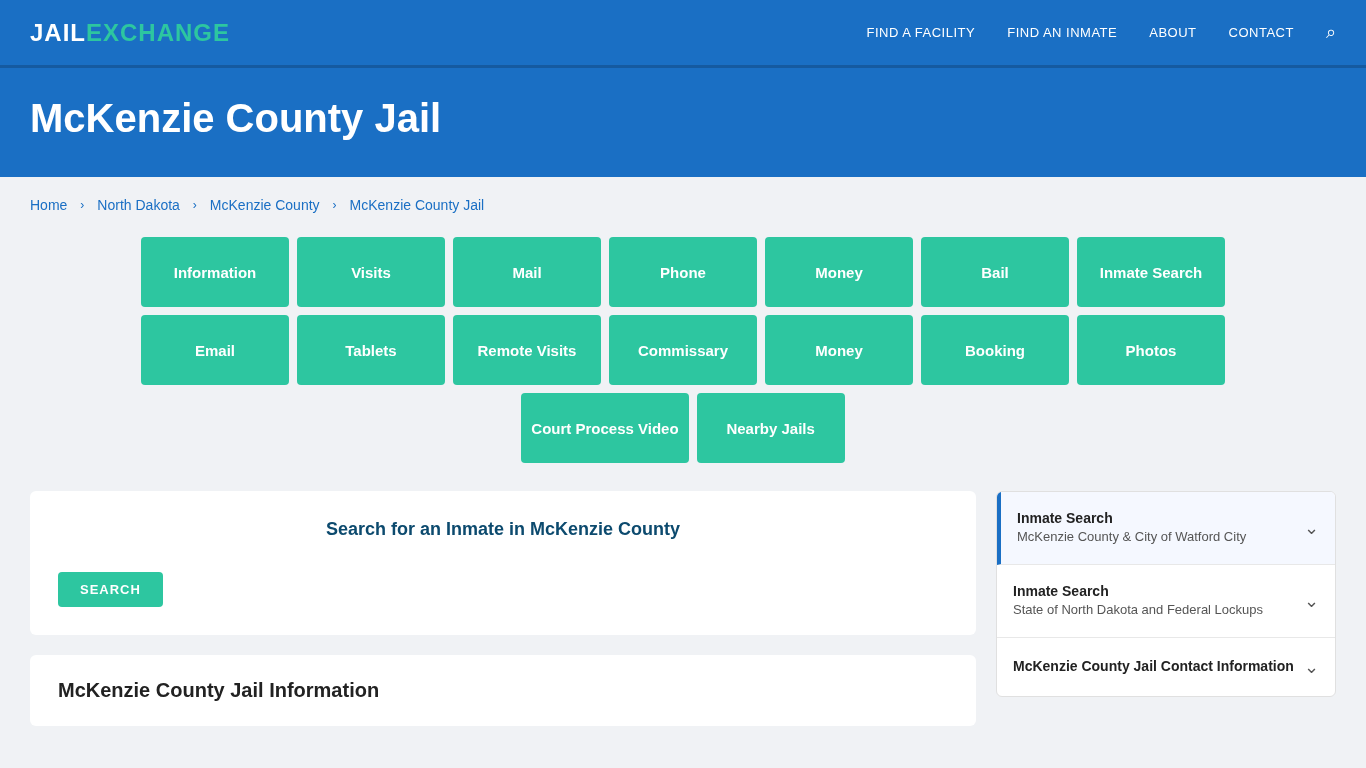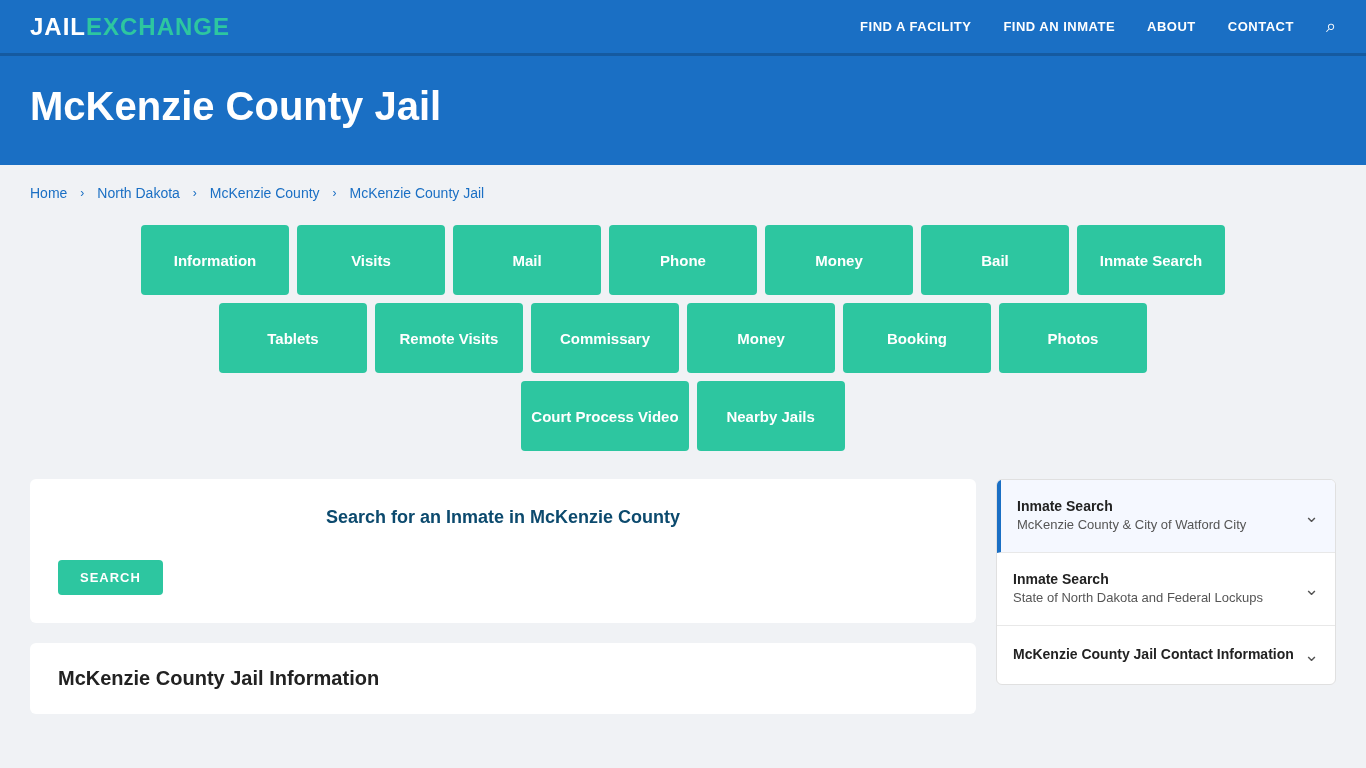--- a/index.html
+++ b/index.html
@@ -5,42 +5,42 @@
     * { box-sizing: border-box; margin: 0; padding: 0; }
     body { font-family: Arial, sans-serif; background: #f0f2f5; color: #333; }
 
     
     nav {
       background: #1a6fc4;
       display: flex;
       align-items: center;
       justify-content: space-between;
       padding: 0 30px;
-      height: 56px;
+      height: 68px;
       border-bottom: 3px solid #155aa0;
     }
     .nav-logo {
       display: flex;
       align-items: center;
       font-size: 24px;
       font-weight: 900;
       color: #fff;
       letter-spacing: 1px;
     }
     .nav-logo span.exchange { color: #2dc6a0; }
     .nav-links {
       display: flex;
       align-items: center;
       gap: 32px;
     }
     .nav-links a {
       color: #fff;
       text-decoration: none;
       font-size: 13px;
-      font-weight: 700;
+      font-weight: 400;
       letter-spacing: 0.5px;
       text-transform: uppercase;
     }
     .nav-search-icon {
       color: #fff;
       font-size: 18px;
       cursor: pointer;
     }
 
     
@@ -244,20 +244,21 @@
     <div class="btn-row">
       <button class="grid-btn">Information</button>
       <button class="grid-btn">Visits</button>
       <button class="grid-btn">Mail</button>
       <button class="grid-btn">Phone</button>
       <button class="grid-btn">Money</button>
       <button class="grid-btn">Bail</button>
       <button class="grid-btn">Inmate Search</button>
     </div>
     <div class="btn-row">
+      <button class="grid-btn">Email</button>
       <button class="grid-btn">Tablets</button>
       <button class="grid-btn">Remote Visits</button>
       <button class="grid-btn">Commissary</button>
       <button class="grid-btn">Money</button>
       <button class="grid-btn">Booking</button>
       <button class="grid-btn">Photos</button>
     </div>
     <div class="btn-row">
       <button class="grid-btn">Court Process Video</button>
       <button class="grid-btn">Nearby Jails</button>

